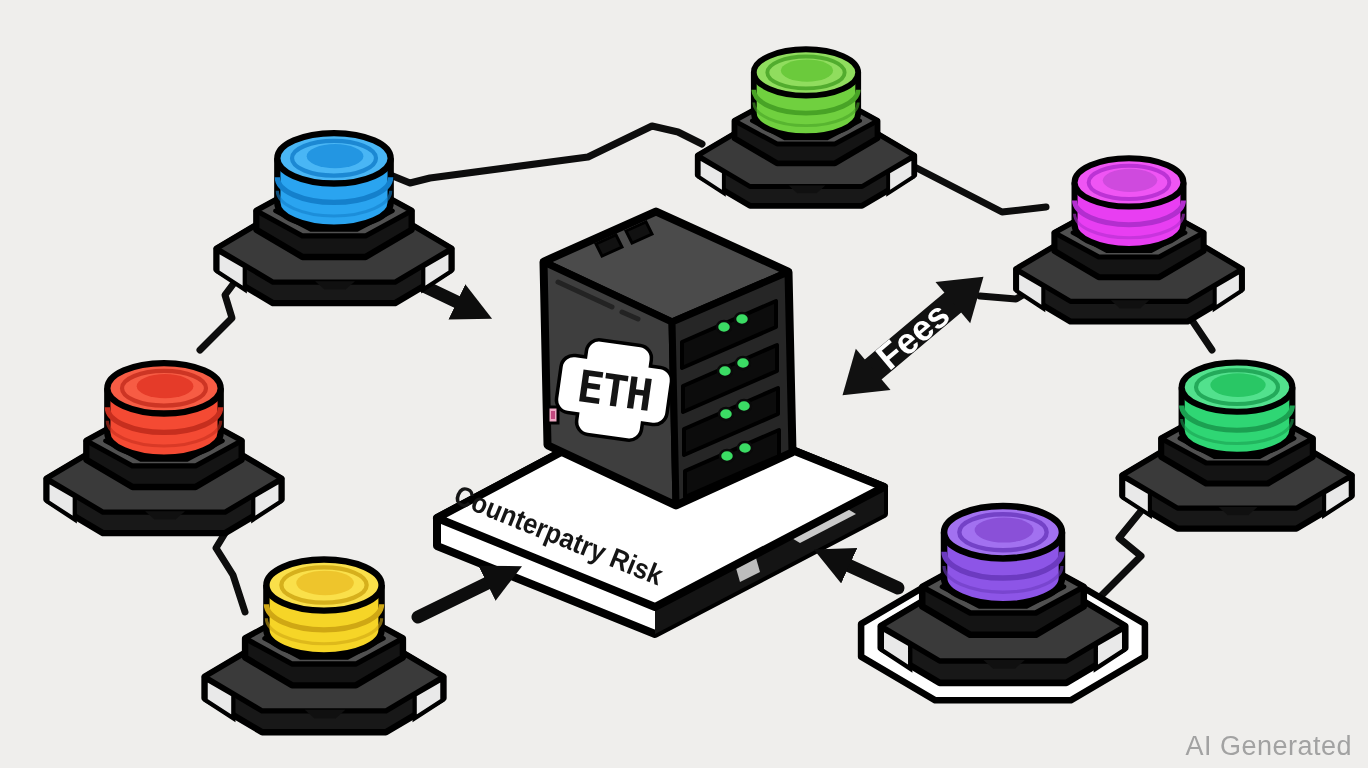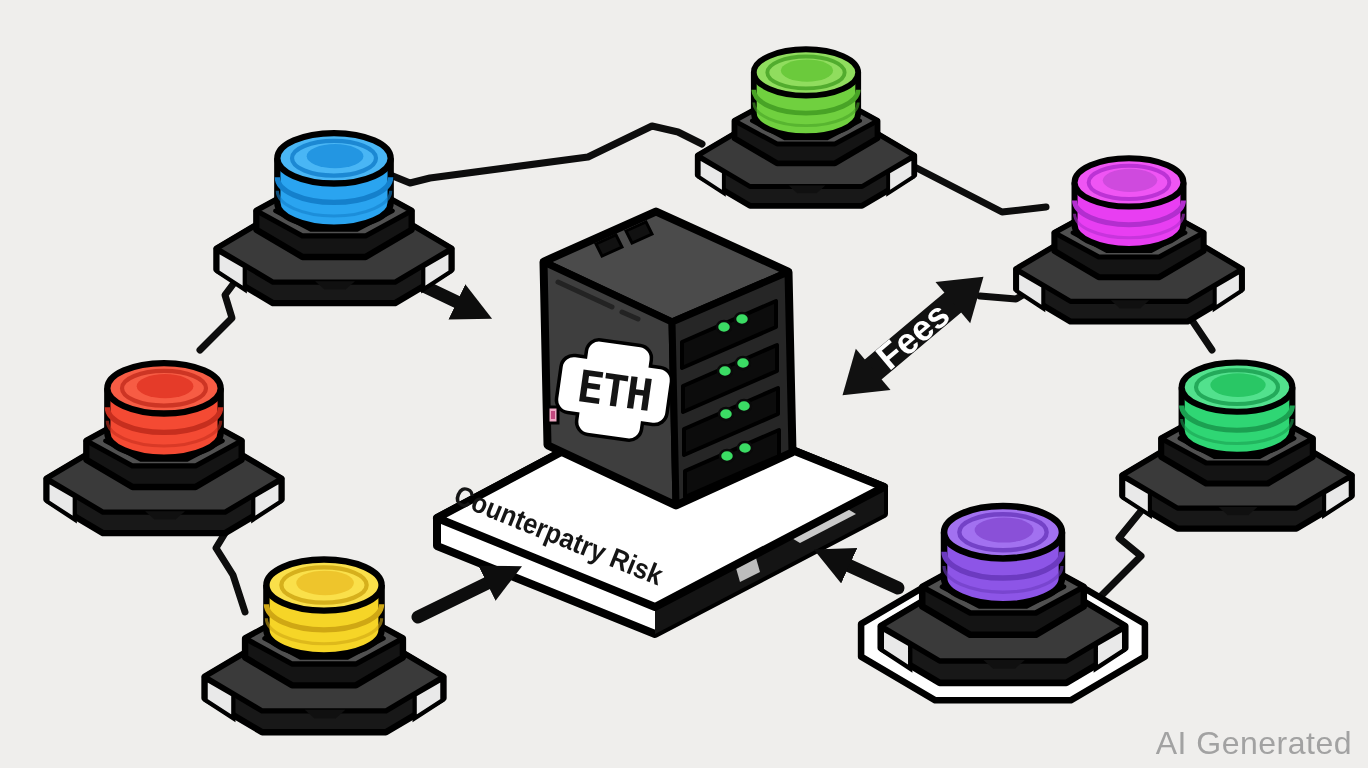--- a/index.html
+++ b/index.html
@@ -1,21 +1,21 @@
 <!DOCTYPE html>
 <html><head>
 <meta charset="utf-8">
 <style>
   html,body{margin:0;padding:0;}
   body{font-family:"Liberation Sans","DejaVu Sans",sans-serif;}
   .canvas{position:relative;width:1368px;height:768px;overflow:hidden;background:var(--bg,#efeeec);}
   .scene{position:absolute;left:0;top:0;z-index:1;}
   .pbtn{position:absolute;z-index:2;}
   .pbtn svg{display:block;overflow:visible;width:100%;height:auto;}
-  .watermark{position:absolute;right:16px;bottom:6px;z-index:3;font-size:32px;color:#a2a2a2;letter-spacing:.5px;}
+  .watermark{position:absolute;right:16px;bottom:6px;z-index:3;font-size:27px;color:#a2a2a2;letter-spacing:.5px;}
   text{font-family:"Liberation Sans","DejaVu Sans",sans-serif;}
   .mono{font-family:"DejaVu Sans Mono","Liberation Mono",monospace;}
 </style>
 </head>
 <body>
 
 <div class="canvas" style="--bg: #efeeec; --led: #3bdc64; --sled: #eeaac4;">
 
   <svg width="0" height="0" style="position:absolute">
     <defs>

